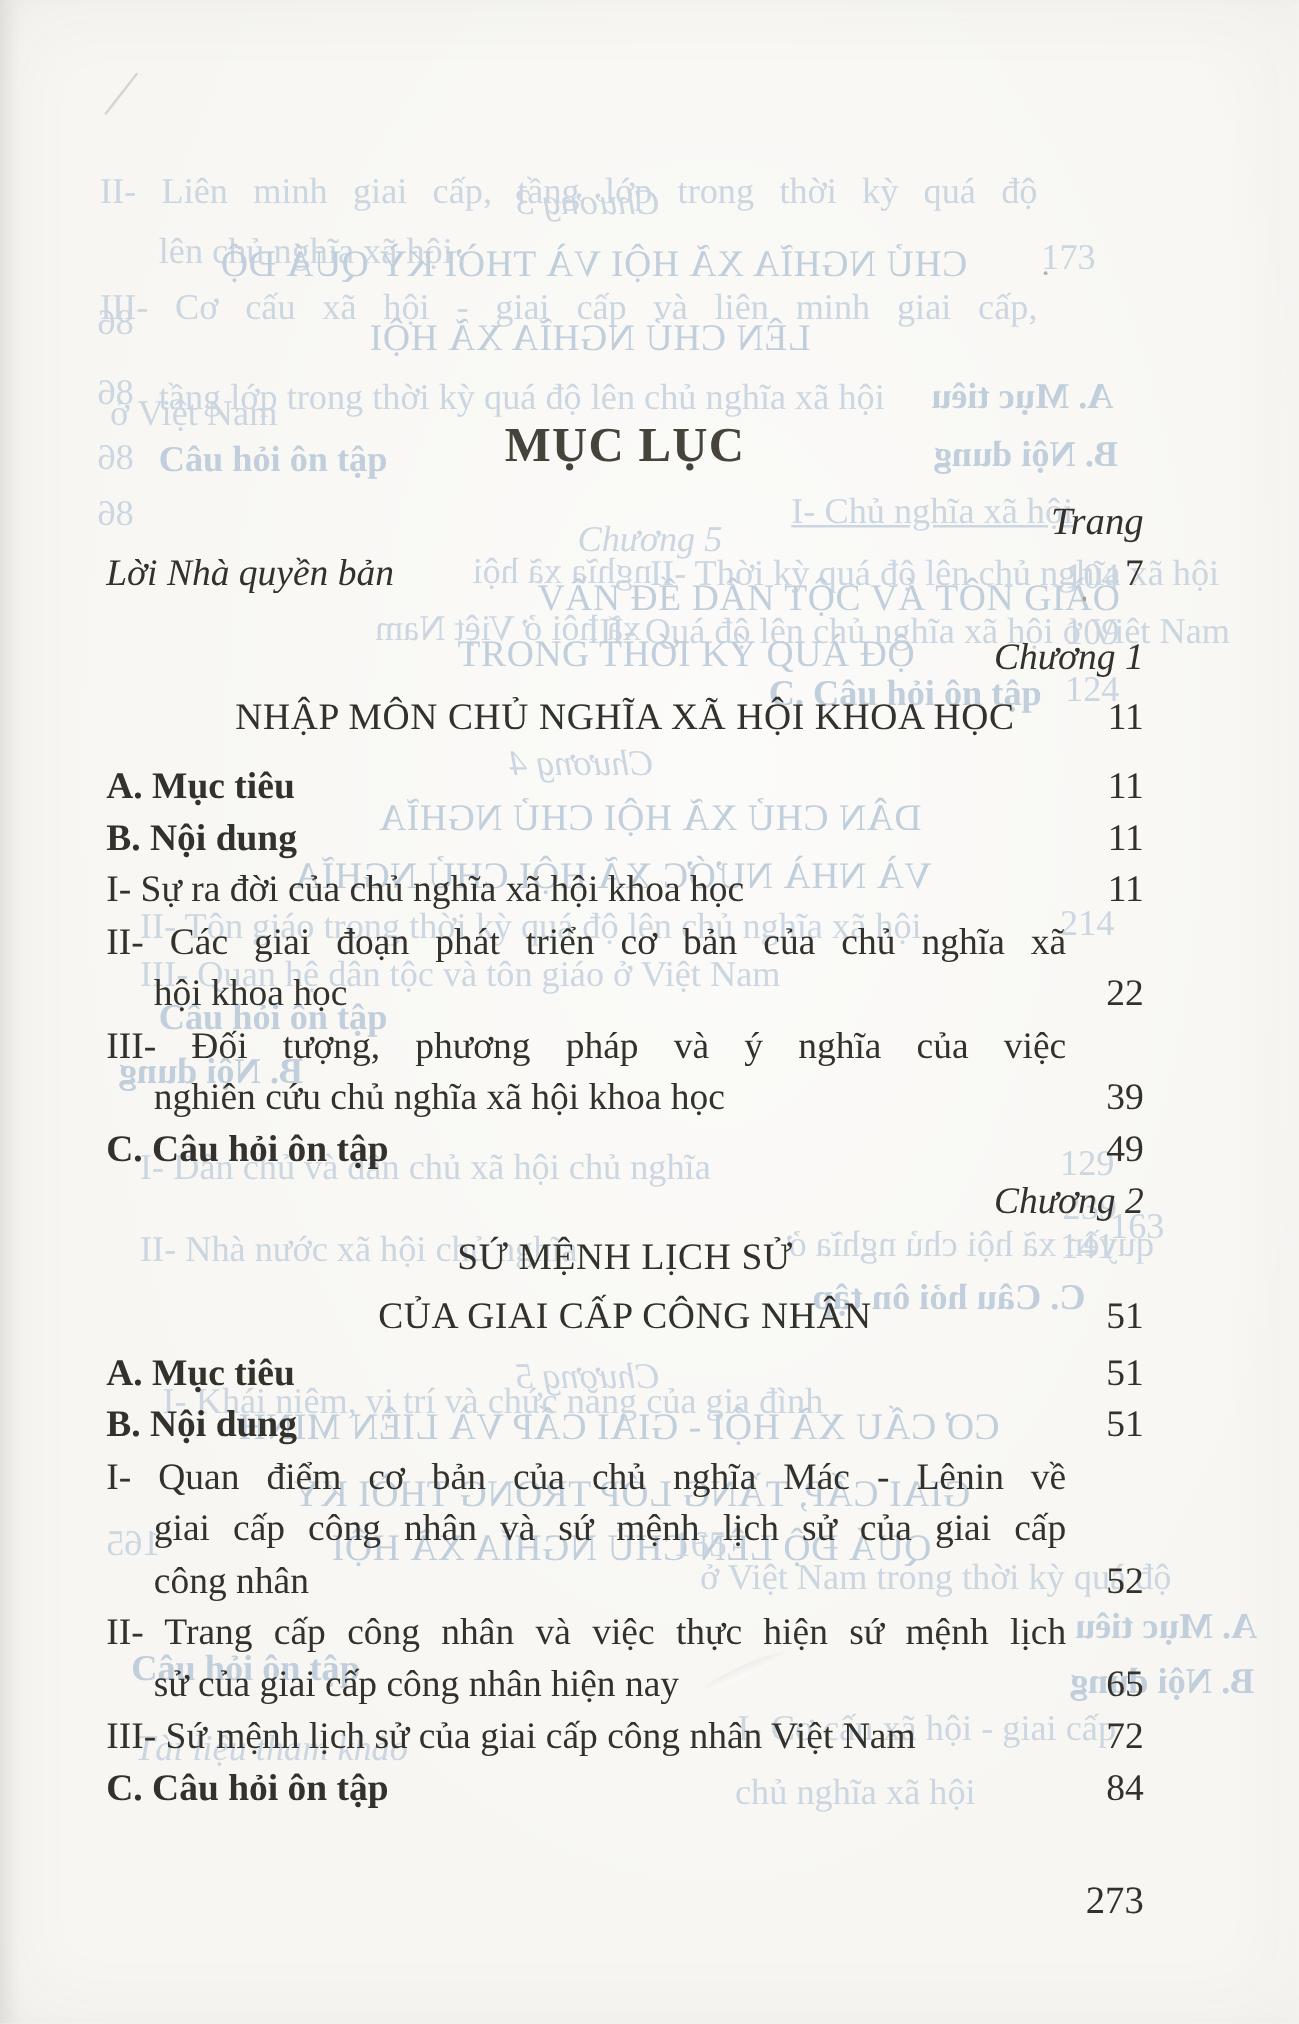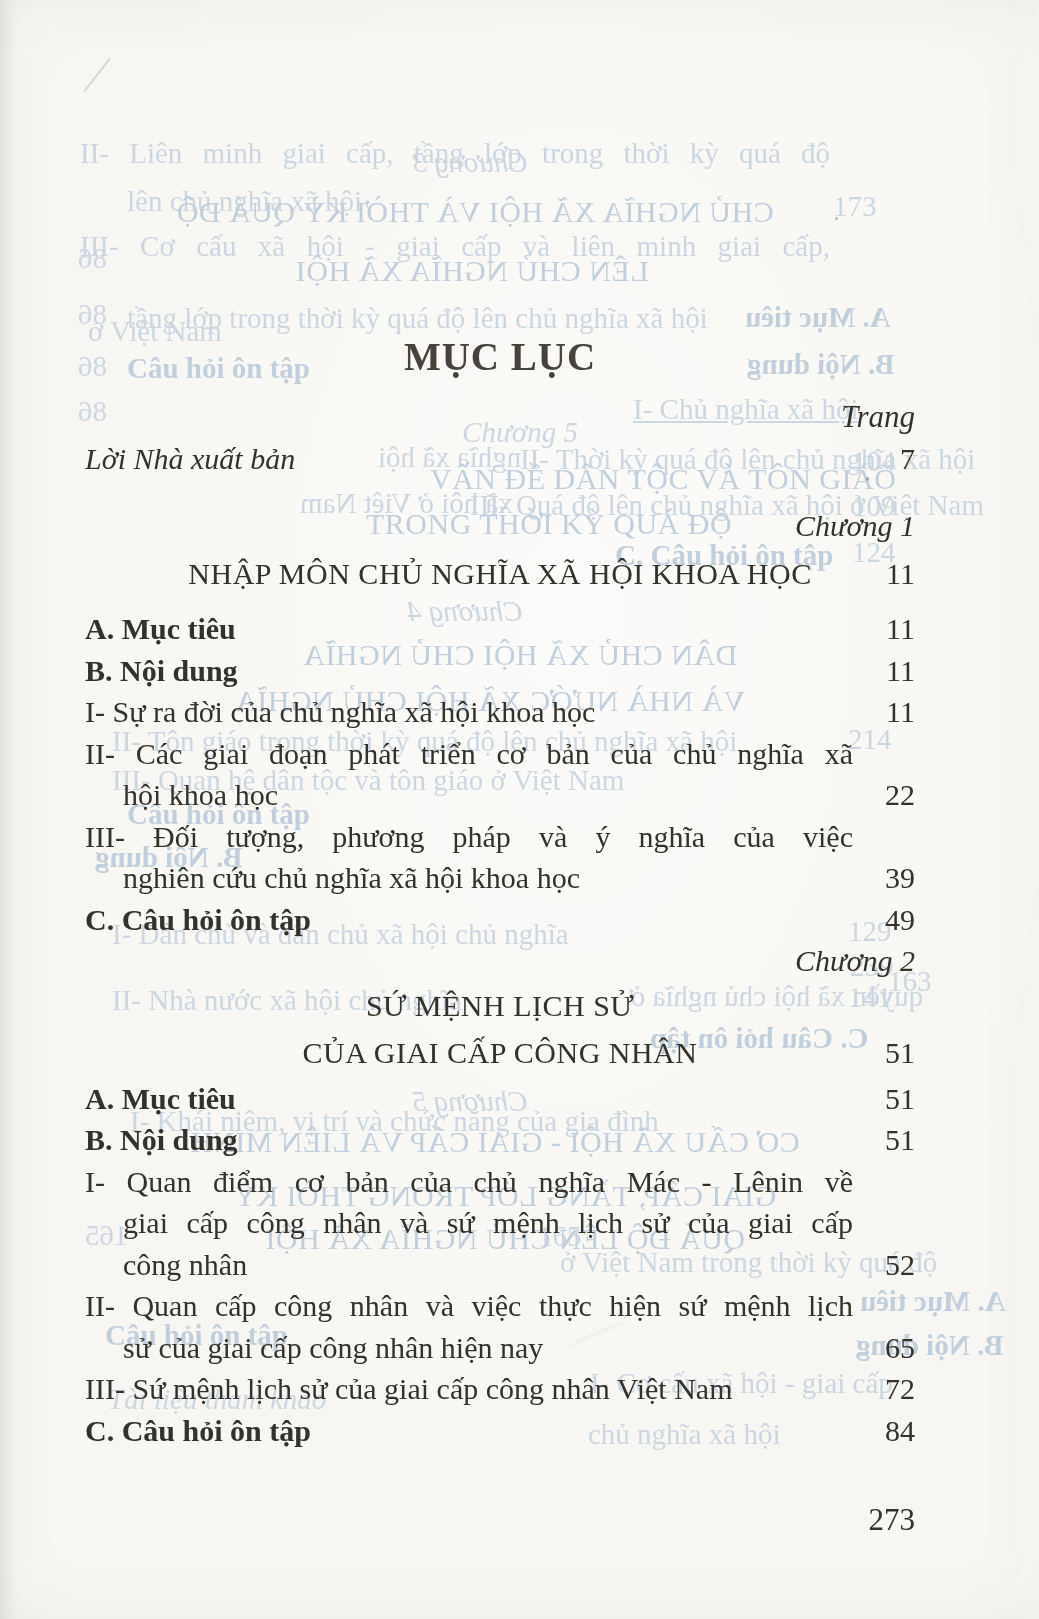--- a/index.html
+++ b/index.html
@@ -146,21 +146,21 @@
   <div class="speck1"></div>
   <div class="speck2"></div>
   <div class="crease"></div>
 
   <div id="toc">
     <div class="toc-title">MỤC LỤC</div>
     <div class="row trang"><span class="lbl-inline">Trang</span></div>
     <div id="toc-body">
         <div class="front-block">
           <div class="row front">
-            <span class="lbl ">Lời Nhà xuất bản</span>
+            <span class="lbl ">Lời Nhà quyền bản</span>
             <span class="pg">7</span>
           </div>
         </div>
         <div>
           <div class="row ch-head"><span class="lbl ">Chương 1</span></div>
           <div class="row ch-title" style="margin-bottom: 14px;"><span class="lbl ">NHẬP MÔN CHỦ NGHĨA XÃ HỘI KHOA HỌC</span><span class="pg">11</span></div>
           <div class="row section">
             <span class="lbl ">A. Mục tiêu</span>
             <span class="pg">11</span>
           </div>
@@ -207,21 +207,21 @@
             <span class="lbl j">I- Quan điểm cơ bản của chủ nghĩa Mác - Lênin về</span>
           </div>
           <div class="row item">
             <span class="lbl cont j">giai cấp công nhân và sứ mệnh lịch sử của giai cấp</span>
           </div>
           <div class="row item">
             <span class="lbl cont ">công nhân</span>
             <span class="pg">52</span>
           </div>
           <div class="row item">
-            <span class="lbl j">II- Quan cấp công nhân và việc thực hiện sứ mệnh lịch</span>
+            <span class="lbl j">II- Trang cấp công nhân và việc thực hiện sứ mệnh lịch</span>
           </div>
           <div class="row item">
             <span class="lbl cont ">sử của giai cấp công nhân hiện nay</span>
             <span class="pg">65</span>
           </div>
           <div class="row item">
             <span class="lbl ">III- Sứ mệnh lịch sử của giai cấp công nhân Việt Nam</span>
             <span class="pg">72</span>
           </div>
           <div class="row section">

